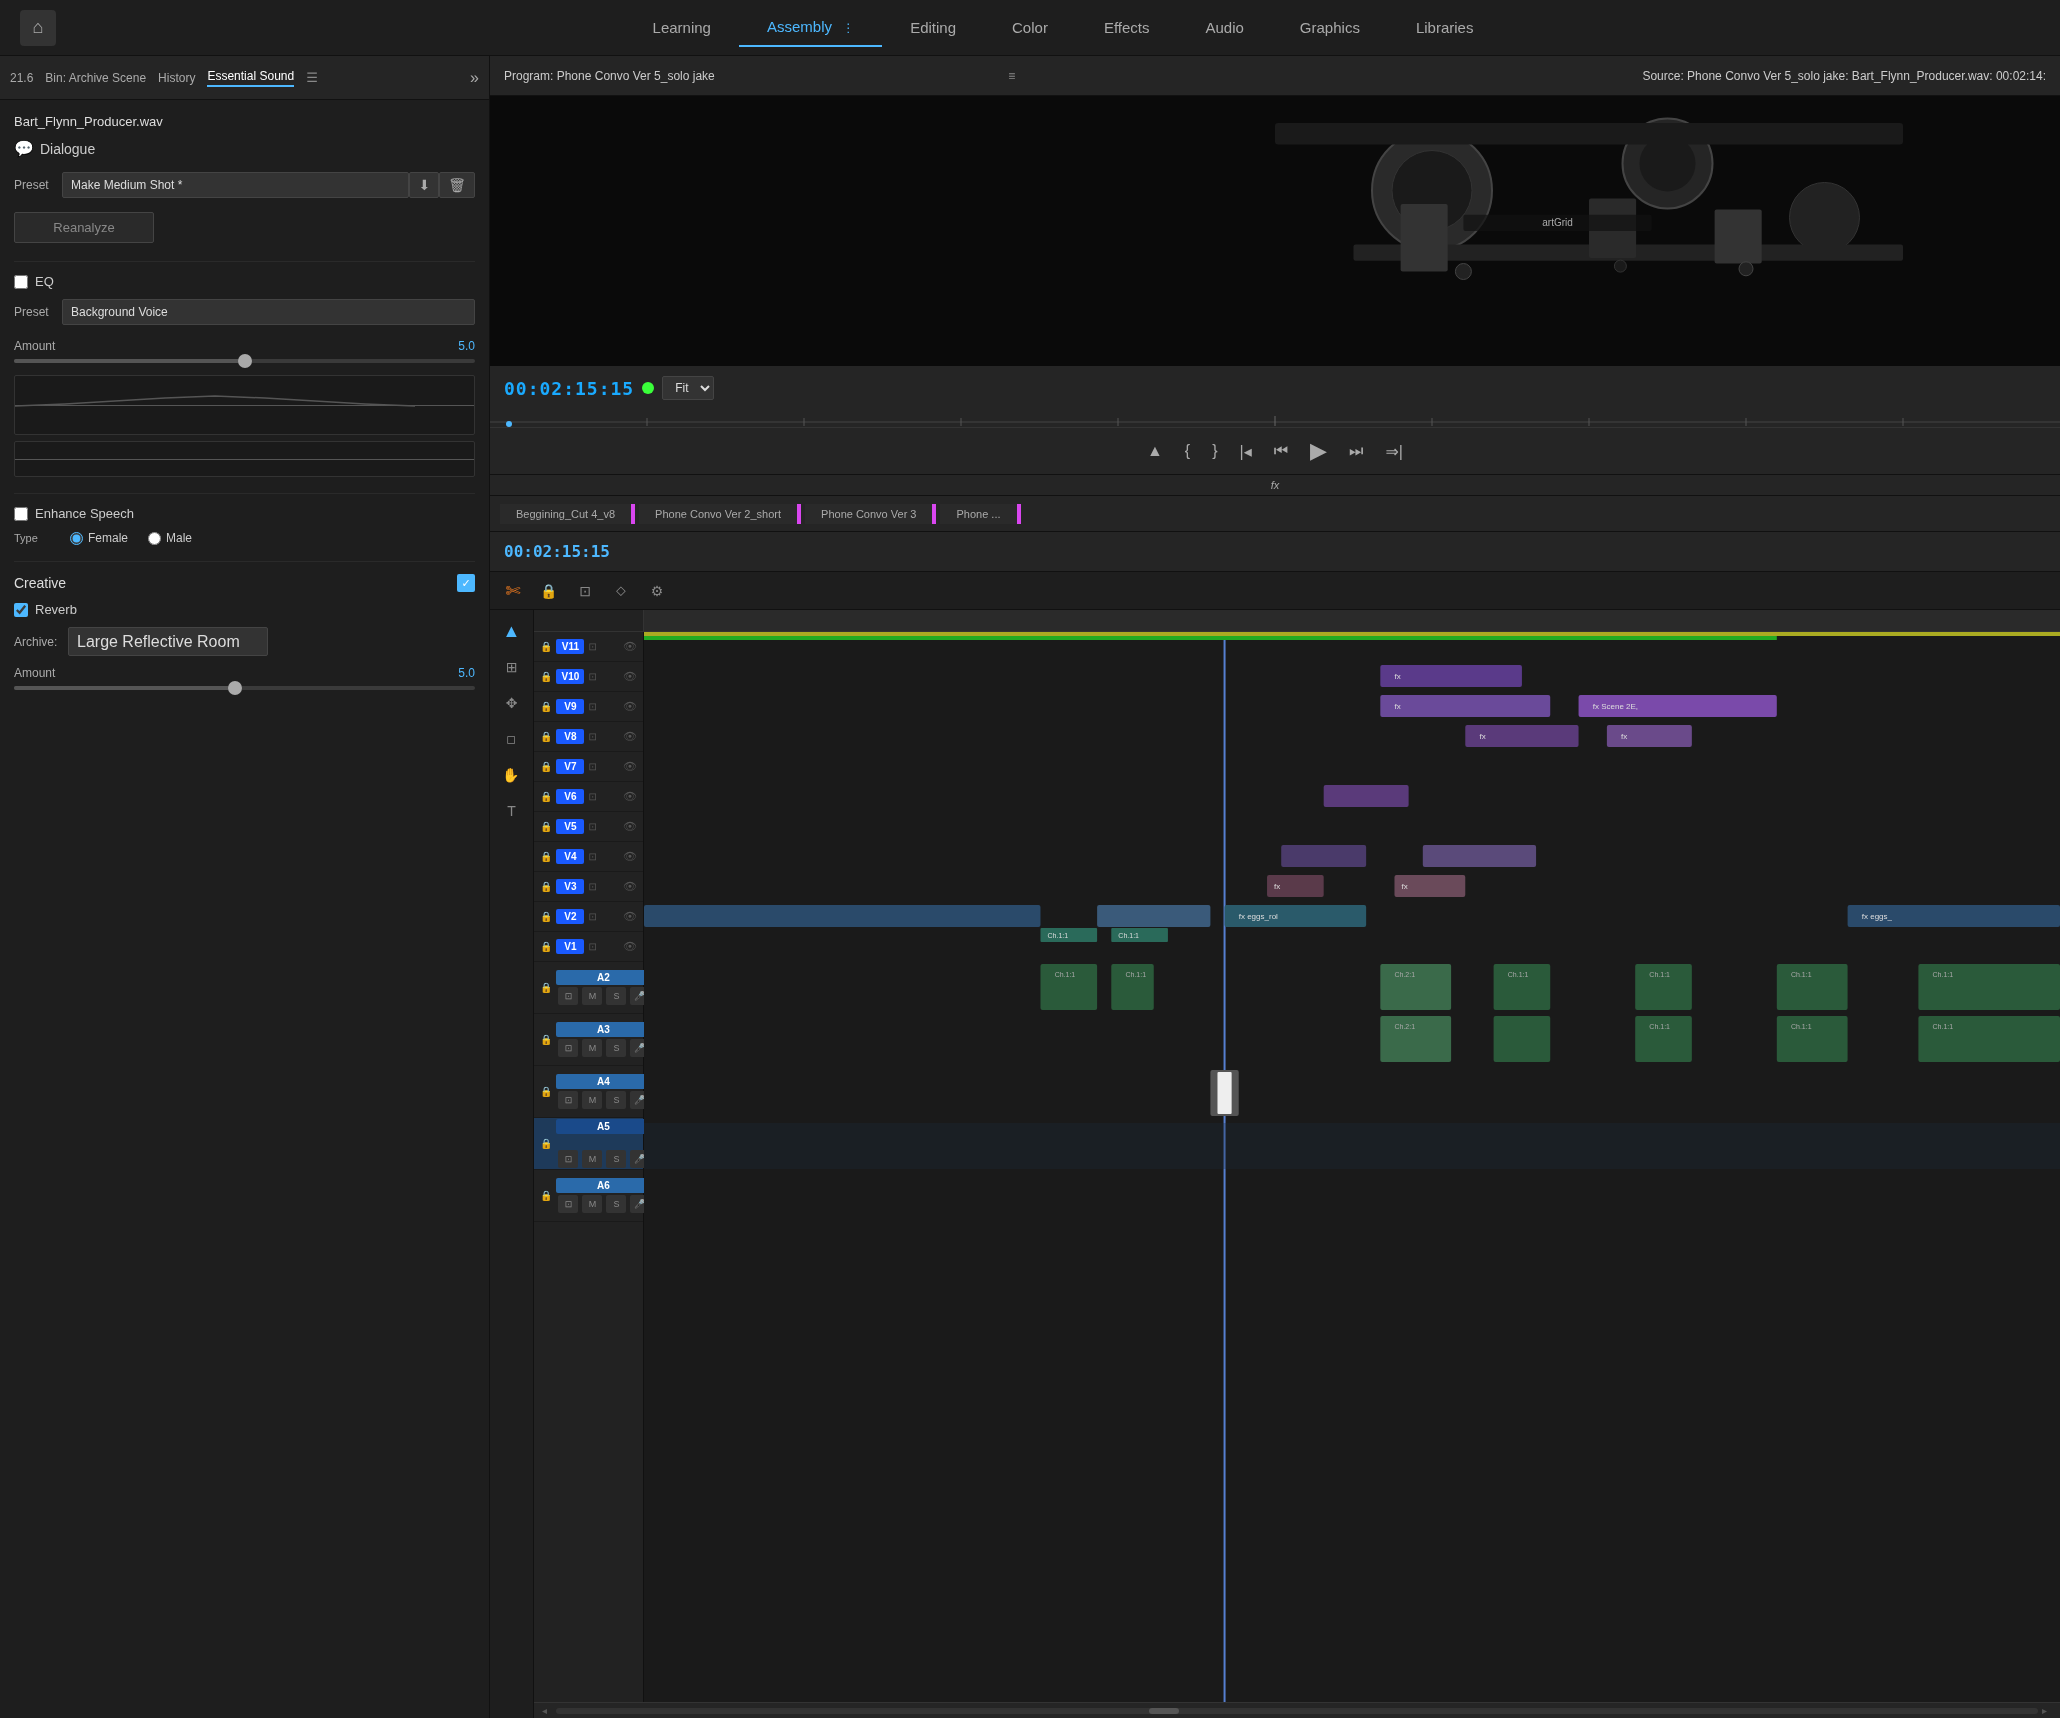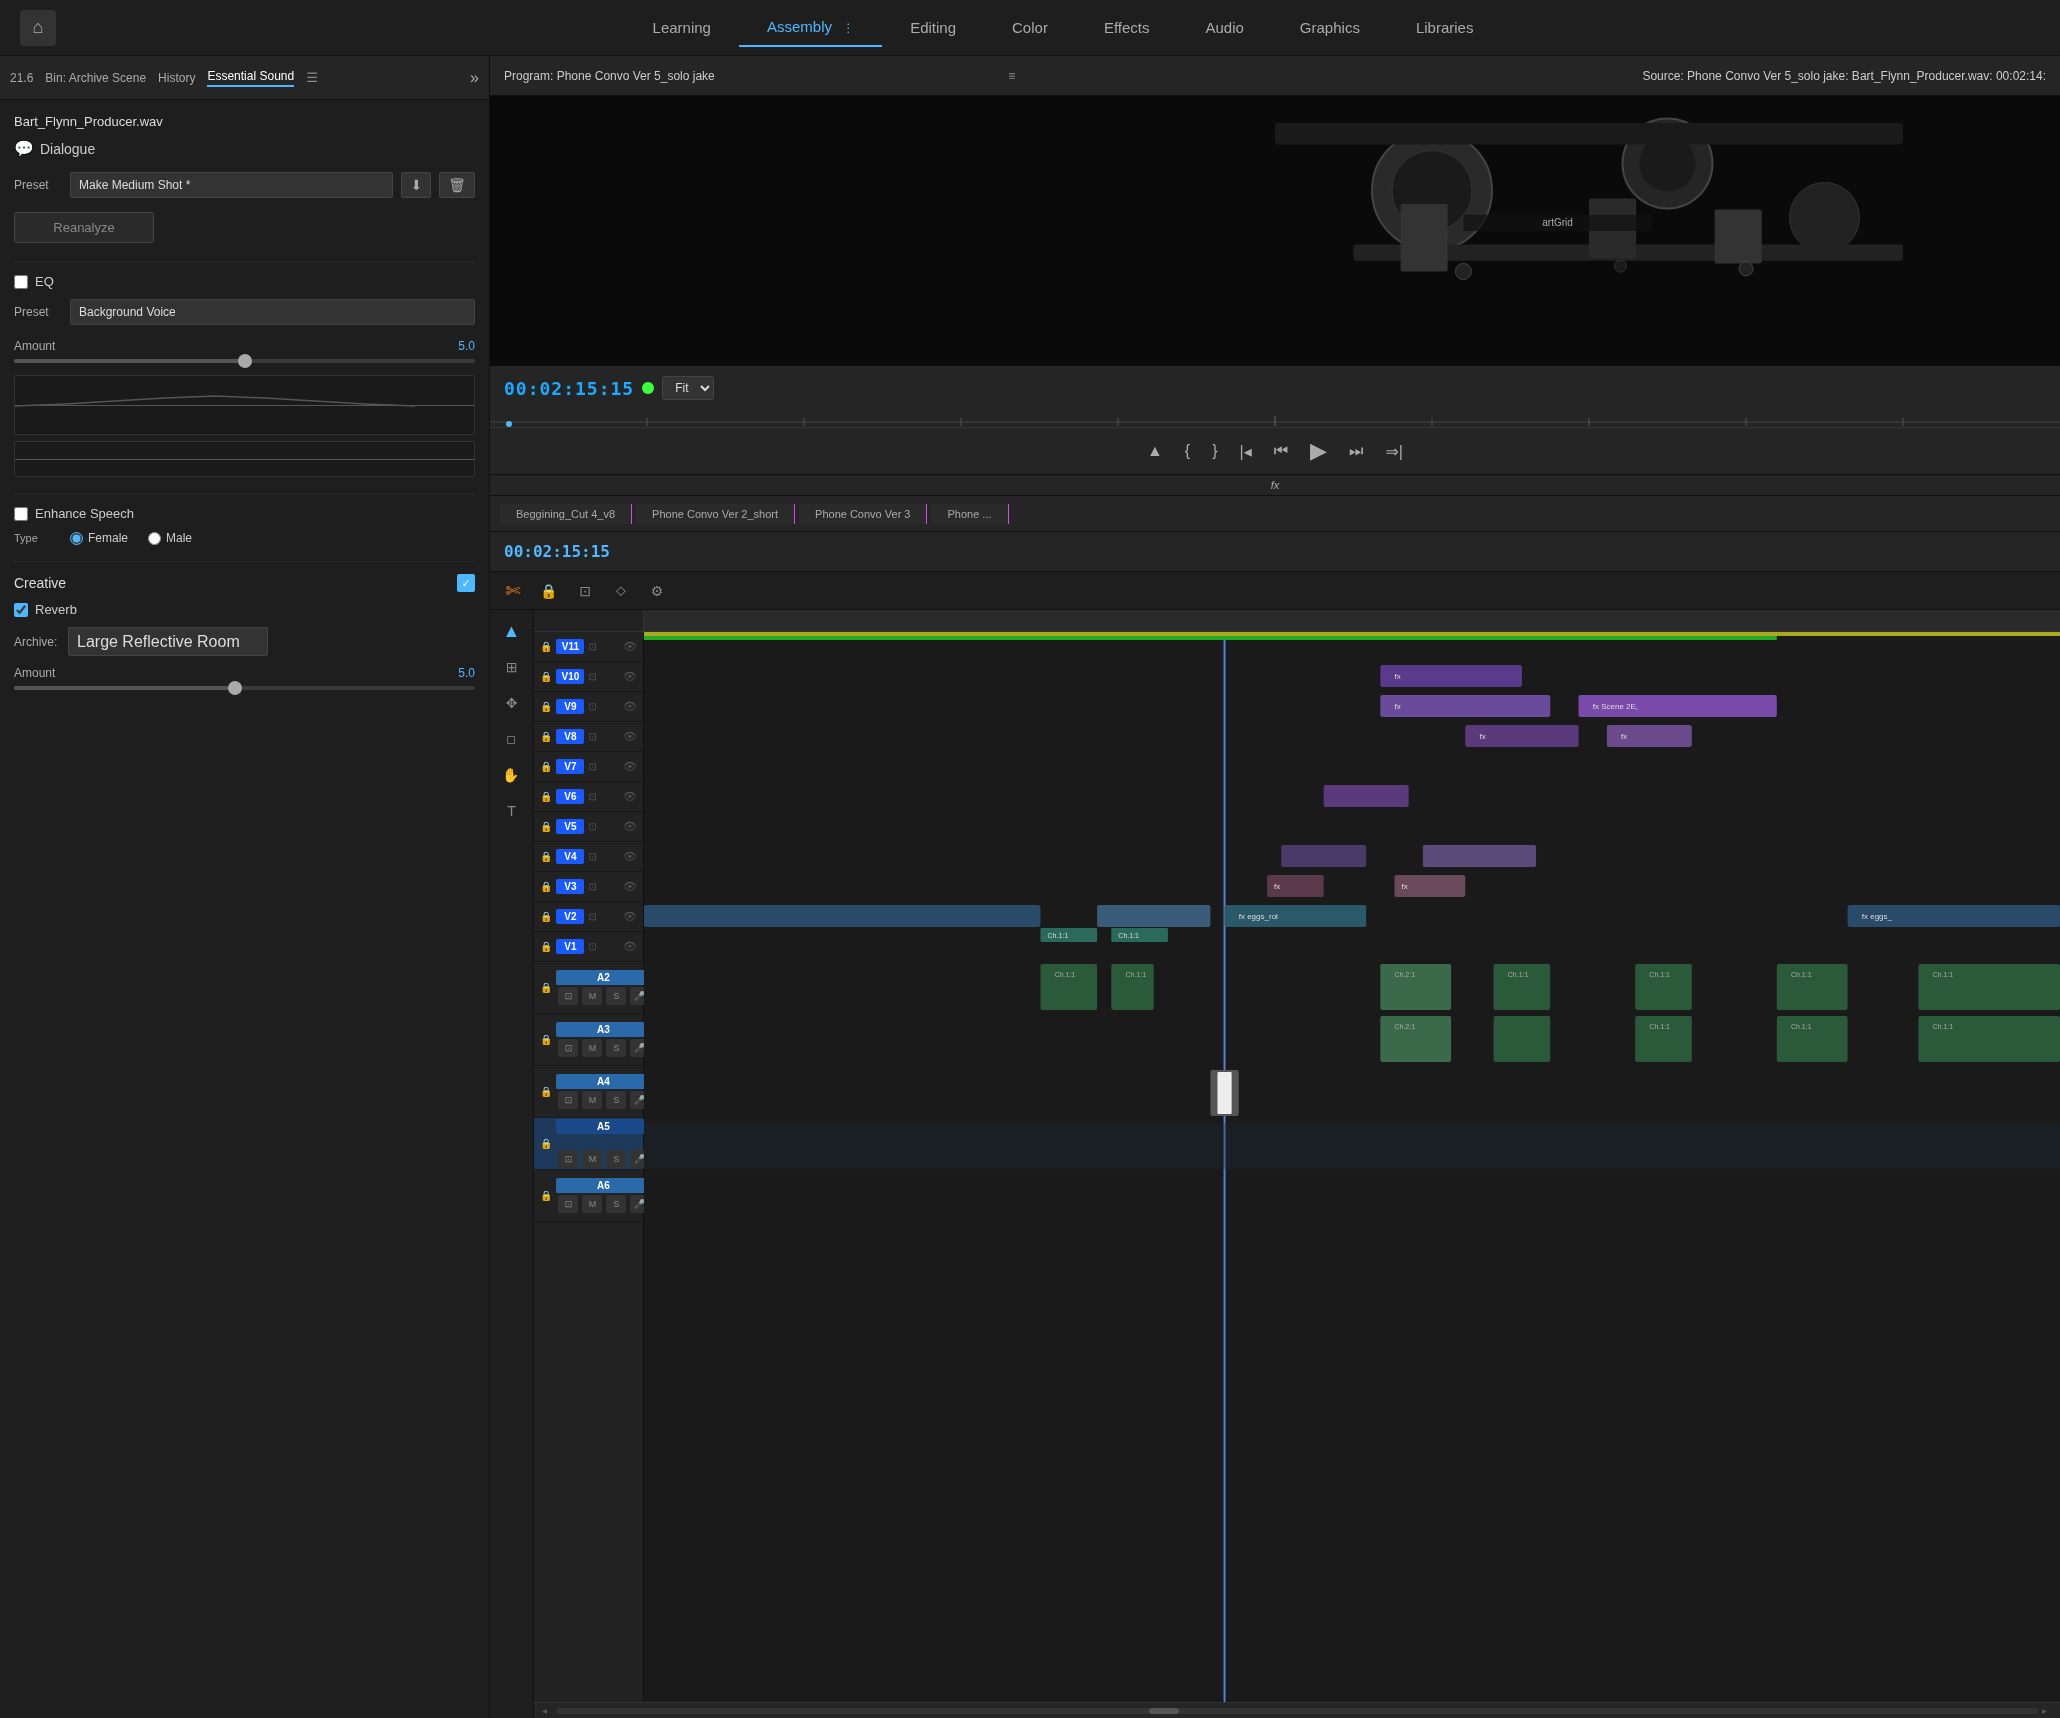--- a/index.html
+++ b/index.html
@@ -119,21 +119,21 @@
       font-size: 14px;
       color: #ccc;
     }
     .tag-icon {
       color: #888;
       font-size: 16px;
     }
     .preset-row {
       display: flex;
       align-items: center;
-      gap: 8px;
+      gap: 0;
       margin-bottom: 14px;
     }
     .preset-label {
       color: #aaa;
       font-size: 12px;
       min-width: 48px;
     }
     .preset-select {
       flex: 1;
       background: #333;
@@ -460,21 +460,21 @@
       border-bottom: 1px solid #111;
       padding-left: 10px;
       gap: 4px;
     }
     .seq-tab {
       padding: 4px 16px;
       background: #2a2a2a;
       color: #aaa;
       font-size: 11px;
       cursor: pointer;
-      border-right: 1px solid #d946ef;
+      border-right: 4px solid #d946ef;
       white-space: nowrap;
     }
 
     
     .timeline-body {
       display: flex;
       flex: 1;
       overflow: hidden;
     }
 

